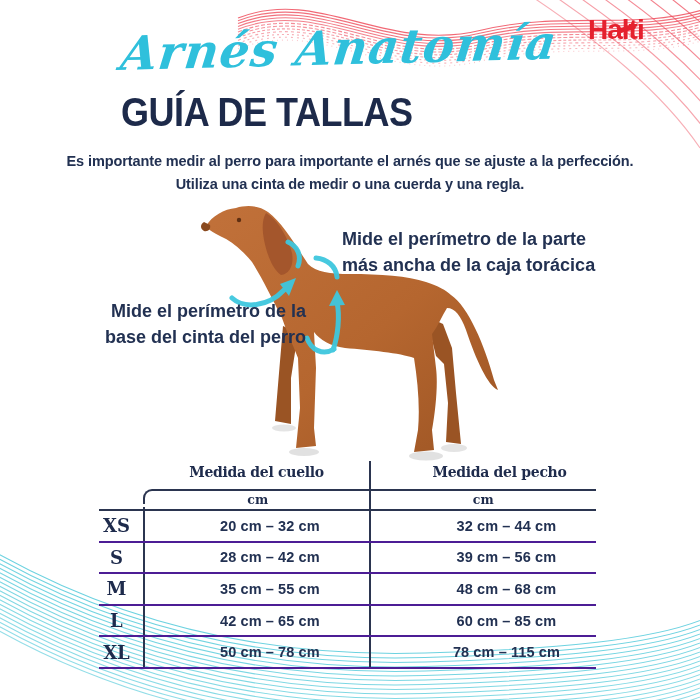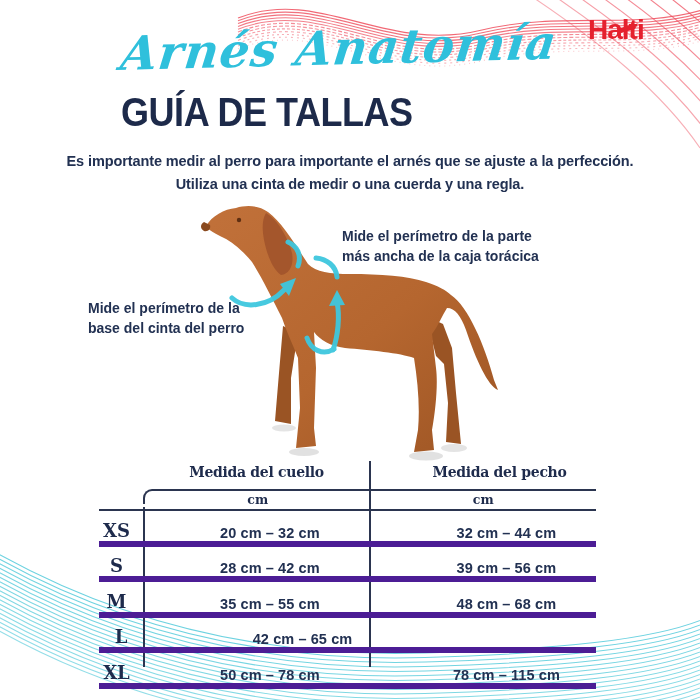--- a/index.html
+++ b/index.html
@@ -18,40 +18,40 @@
         font-family:"DejaVu Serif",serif;font-style:italic;font-weight:bold;
         font-size:47px;color:#2fc0dc;letter-spacing:1px;white-space:nowrap;
         transform:skewX(-8deg) rotate(-1.5deg);transform-origin:left bottom;}
   .title-main{position:absolute;left:121px;top:90px;z-index:2;
         font-size:40px;font-weight:bold;color:#1d2a4a;letter-spacing:-0.5px;
         transform:scaleX(.9);transform-origin:left top;white-space:nowrap;}
 
   .intro{position:absolute;left:0;top:150px;width:700px;text-align:center;z-index:2;
         font-size:14.5px;font-weight:bold;color:#223152;line-height:1.6;letter-spacing:-0.1px;}
 
-  .callout{position:absolute;z-index:3;font-size:14px;font-weight:bold;color:#223152;line-height:1.45;}
+  .callout{position:absolute;z-index:3;font-size:18px;font-weight:bold;color:#223152;line-height:1.45;}
   .callout-chest{left:342px;top:226px;text-align:left;}
-  .callout-neck{left:88px;top:298px;width:218px;text-align:left;}
+  .callout-neck{left:88px;top:298px;width:218px;text-align:right;}
 
   #dog-svg{position:absolute;left:180px;top:198px;z-index:1;}
 
   .size-table{position:absolute;left:99px;top:461px;width:497px;height:206px;z-index:2;}
   .size-table .v-divider{position:absolute;left:270px;top:0;width:2px;height:206px;background:#2b3550;}
   .size-table .v-left{position:absolute;left:44px;top:46px;width:2px;height:160px;background:#2b3550;}
   .hdr{position:absolute;top:3px;text-align:center;font-family:"DejaVu Serif",serif;
        font-weight:bold;font-size:14px;letter-spacing:-0.3px;color:#1e2b4c;}
   .hdr-neck{left:44px;width:227px;}
   .hdr-chest{left:288px;width:225px;}
   .cm-band{position:absolute;left:44px;top:28px;width:453px;height:15px;box-sizing:border-box;
        border-top:2px solid #2b3550;border-left:2px solid #2b3550;border-top-left-radius:9px;
        display:flex;}
   .cm-cell{width:50%;text-align:center;font-family:"DejaVu Serif",serif;font-weight:bold;
        font-size:12.5px;line-height:17px;color:#1e2b4c;}
   .rows{position:absolute;left:0;top:48px;width:497px;border-top:2px solid #2b3550;}
-  .trow{display:flex;height:29.6px;border-bottom:6px solid #4c1d95;align-items:flex-end;}
+  .trow{display:flex;height:29.6px;border-bottom:2px solid #4c1d95;align-items:center;}
   .cell-size{width:44px;text-align:center;font-family:"DejaVu Serif",serif;
        font-weight:bold;font-size:18px;color:#1e2b4c;}
   .cell-neck{width:227px;text-align:center;}
   .cell-chest{width:226px;text-align:center;margin-left:11px;}
   .cell-val{font-size:14.5px;font-weight:bold;color:#223152;letter-spacing:0.1px;padding-left:46px;}
 </style>
 </head>
 <body>
 
 <div class="page">
@@ -233,20 +233,21 @@
         <div class="cell-chest cell-val">39 cm – 56 cm</div>
       </div>
       <div class="trow">
         <div class="cell-size">M</div>
         <div class="cell-neck cell-val">35 cm – 55 cm</div>
         <div class="cell-chest cell-val">48 cm – 68 cm</div>
       </div>
       <div class="trow">
         <div class="cell-size">L</div>
         <div class="cell-neck cell-val">42 cm – 65 cm</div>
+        <div class="cell-chest cell-val">60 cm – 85 cm</div>
       </div>
       <div class="trow">
         <div class="cell-size">XL</div>
         <div class="cell-neck cell-val">50 cm – 78 cm</div>
         <div class="cell-chest cell-val">78 cm – 115 cm</div>
       </div>
     </div>
   </div>
 
 </div>

